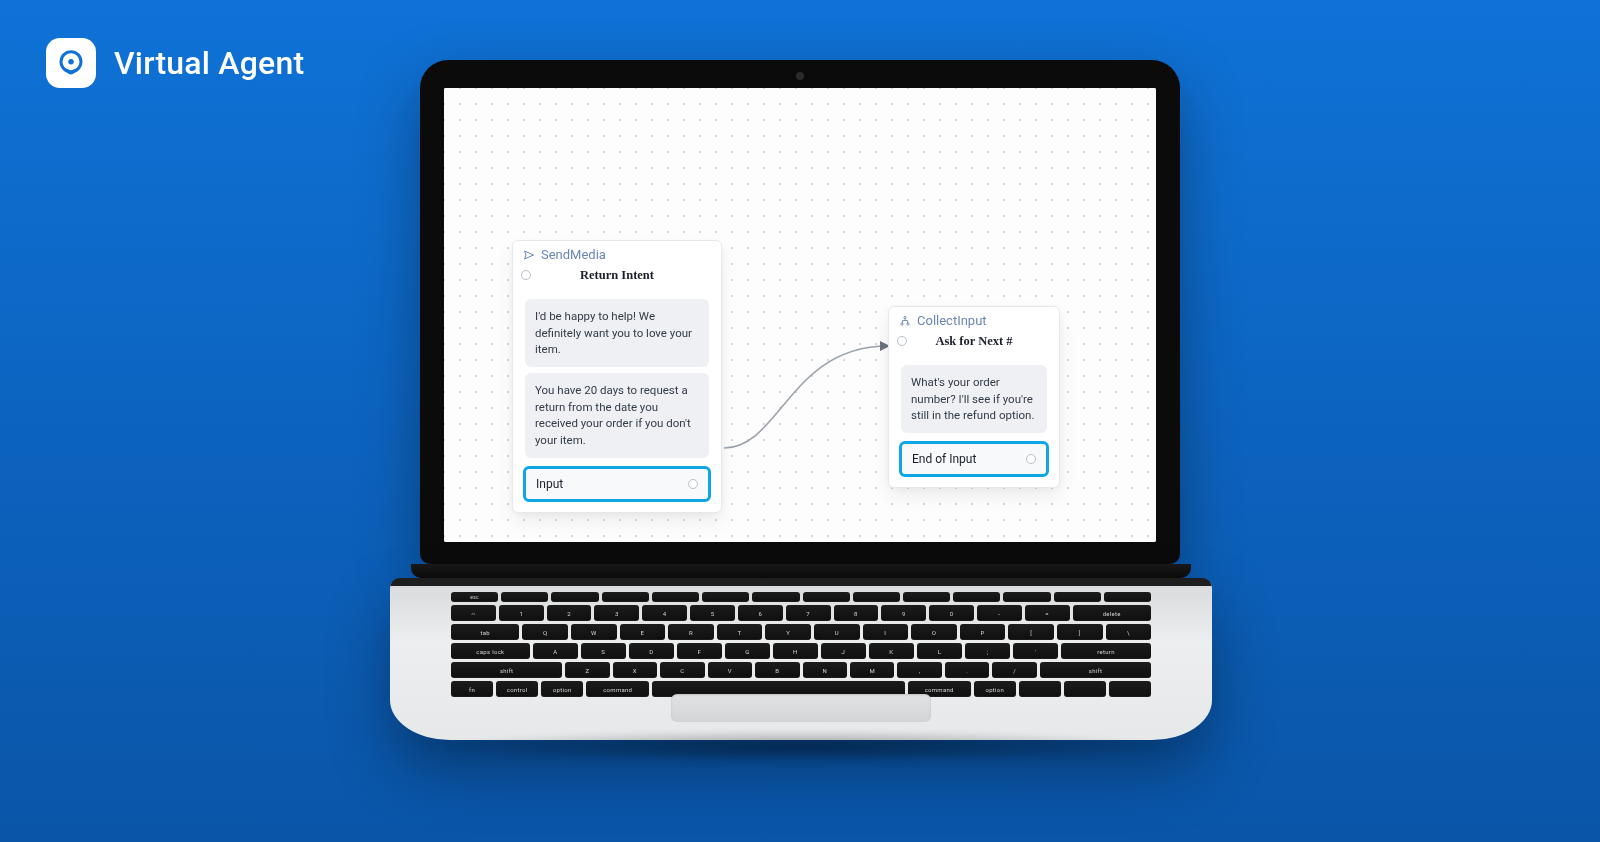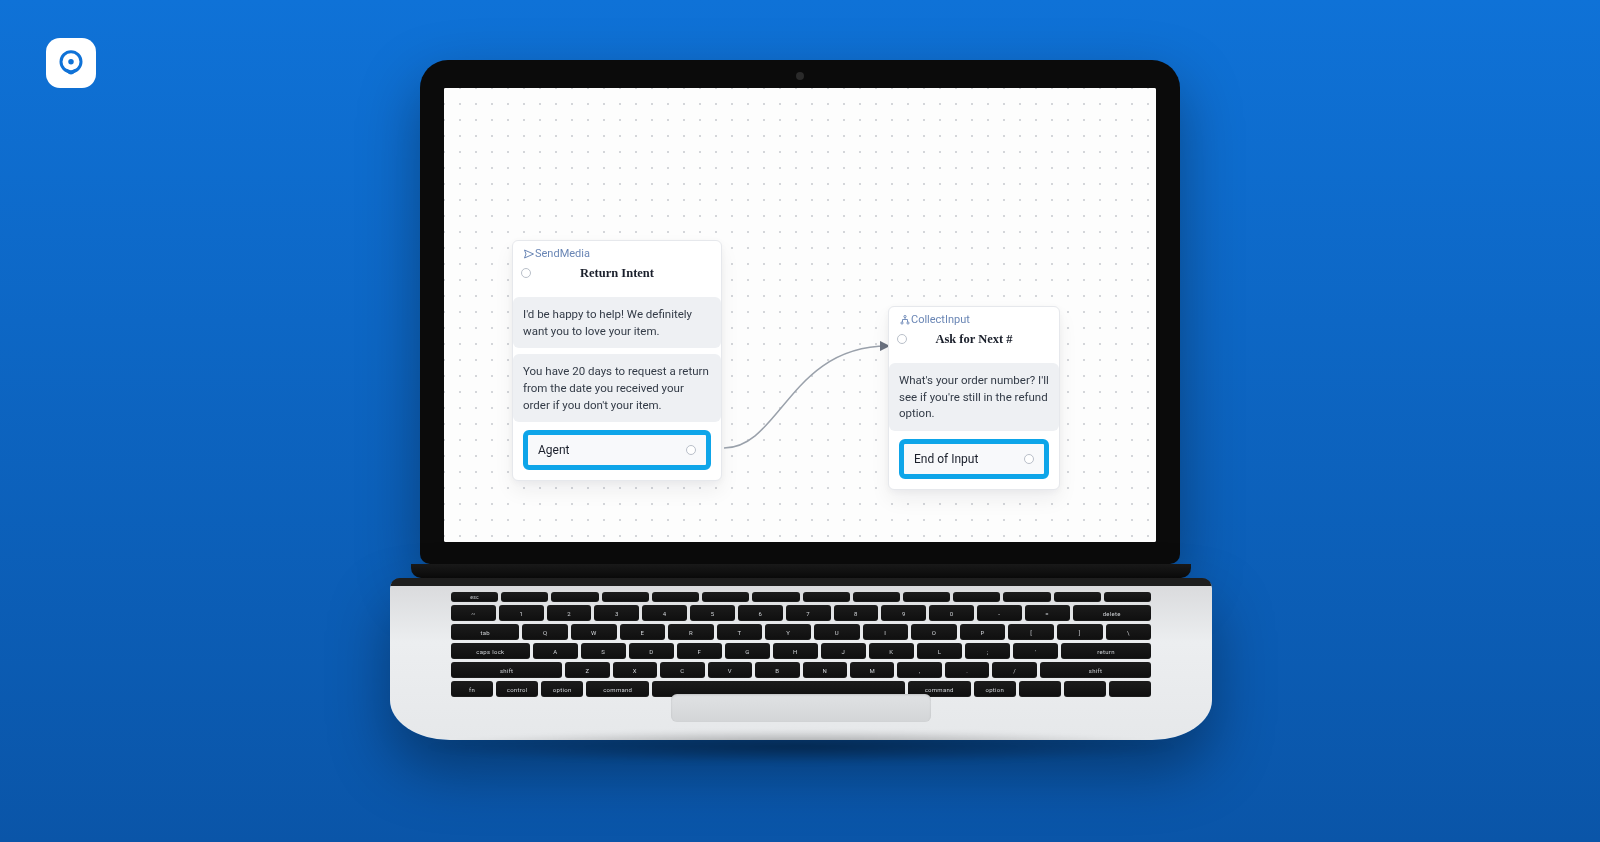--- a/index.html
+++ b/index.html
@@ -87,60 +87,60 @@
     width: 210px;
     background: #ffffff;
     border: 1px solid #e6e8ec;
     border-radius: 6px;
     box-shadow: 0 2px 6px rgba(16,24,40,.04), 0 10px 20px rgba(16,24,40,.06);
     overflow: hidden;
   }
   .node .node-header {
     display: flex;
     align-items: center;
-    gap: 0;
+    gap: 6px;
     padding: 6px 10px 4px 10px;
     color: #6a86b5;
-    font-size: 11px;
+    font-size: 13px;
   }
   .node .node-header svg { width: 12px; height: 12px; flex: 0 0 auto; }
   .node .title-row {
     display: flex;
     align-items: center;
     justify-content: center;
     position: relative;
     padding: 2px 10px 10px 10px;
   }
   .node .title-row .port-left {
     position: absolute;
     left: 8px; top: 4px;
   }
   .node-title {
     font-weight: 700;
     font-size: 12.5px;
     color: #1a1f2b;
     font-family: Liberation Serif, serif;
   }
   .node .bubble {
-    margin: 6px 0;
+    margin: 6px 12px;
     padding: 9px 10px;
     background: #eef0f3;
     border-radius: 6px;
     color: #333b47;
     font-size: 11.5px;
     line-height: 1.45;
   }
   .node .action-row {
     display: flex;
     align-items: center;
     justify-content: space-between;
     margin: 8px 10px 10px 10px;
     padding: 8px 10px;
     background: #f8f9fb;
-    border: 5px solid #0ea5e9;
+    border: 3px solid #0ea5e9;
     border-radius: 6px;
     font-size: 12px;
     color: #1a1f2b;
   }
   .port {
     width: 10px; height: 10px;
     border-radius: 50%;
     background: #ffffff;
     border: 1.5px solid #b9bfc9;
     display: inline-block;
@@ -226,20 +226,21 @@
 <body>
 
 <div class="brand">
   <span class="brand-icon">
     <svg viewBox="0 0 24 24" fill="none">
       <circle cx="12" cy="11" r="8" stroke="#0f72d7" stroke-width="2.4"></circle>
       <circle cx="12" cy="11" r="2.2" fill="#0f72d7"></circle>
       <path d="M9 18c1 1.2 2 2 3 2s2-.8 3-2" stroke="#0f72d7" stroke-width="2.2" stroke-linecap="round"></path>
     </svg>
   </span>
+  <span class="brand-title">Virtual Agent</span>
 </div>
 
 <div class="laptop">
   <div class="laptop-lid">
     <div class="webcam"></div>
     <div class="screen">
       <div class="canvas">
 
         <div class="node" style="left:68px; top:152px;">
           <div class="node-header">
@@ -248,21 +249,21 @@
               </svg>
             <span>SendMedia</span>
           </div>
           <div class="title-row">
             <span class="port port-left"></span>
             <span class="node-title">Return Intent</span>
           </div>
           <div class="bubble">I'd be happy to help! We definitely want you to love your item.</div>
           <div class="bubble">You have 20 days to request a return from the date you received your order if you don't your item.</div>
           <div class="action-row">
-            <span>Agent</span>
+            <span>Input</span>
             <span class="port"></span>
           </div>
         </div>
 
         <svg class="edge" width="200" height="200" style="left:276px; top:220px;" viewBox="0 0 200 200">
           <defs>
             <marker id="arrow" viewBox="0 0 10 10" refX="8" refY="5" markerWidth="7" markerHeight="7" orient="auto-start-reverse">
               <path d="M0,0 L10,5 L0,10 z" fill="#6b7280"></path>
             </marker>
           </defs>

